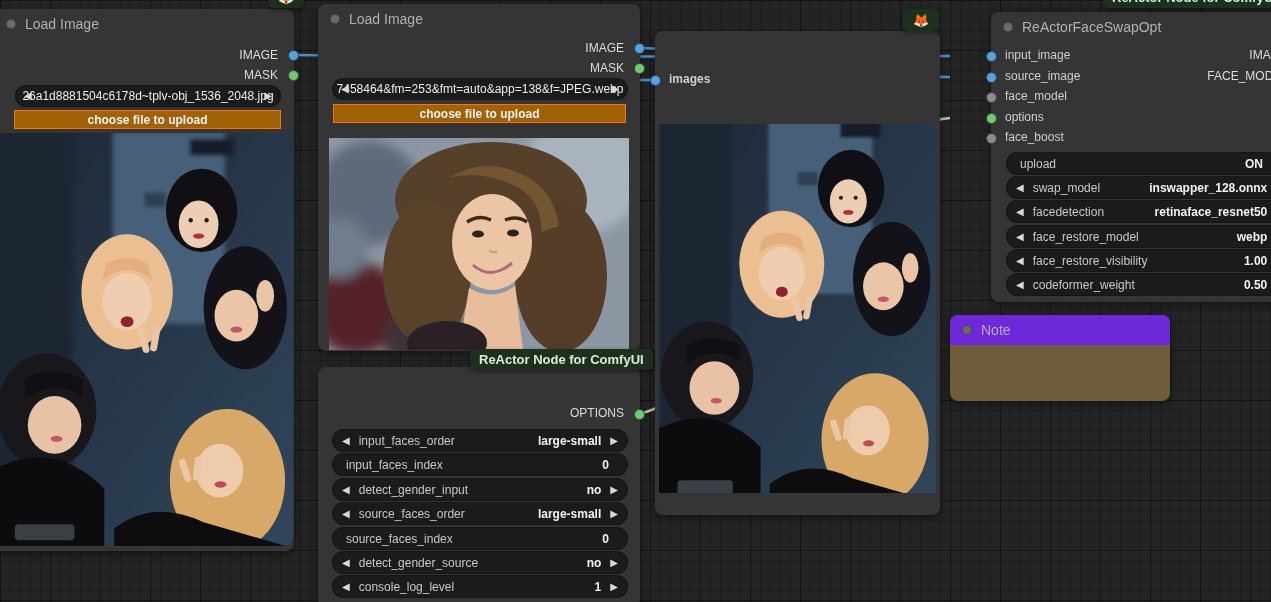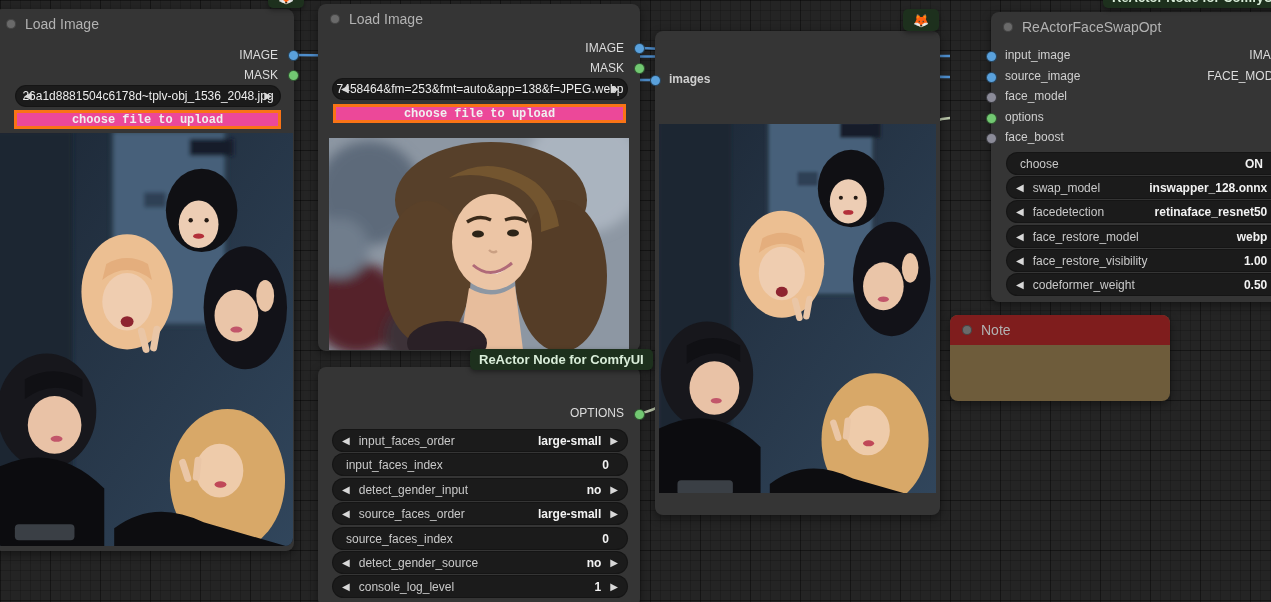--- a/index.html
+++ b/index.html
@@ -27,30 +27,30 @@
           font-size:12px;padding:0 9px;box-shadow:0 0 0 1px #151515;box-sizing:border-box;}
   .warrow{color:#d8d8d8;font-size:10px;line-height:1;flex:0 0 auto;}
   .wlabel{color:#c9c9c9;margin-left:9px;white-space:nowrap;}
   .wvalue{margin-left:auto;color:#f2f2f2;font-weight:700;margin-right:9px;white-space:nowrap;}
   .widget.noarrow .wlabel{margin-left:4px}
   .toggle-circle{width:16px;height:16px;border-radius:50%;background:#7d96a8;flex:0 0 auto;margin-right:-3px;}
   .fname{position:absolute;height:20px;border-radius:10px;background:#1b1b1b;box-shadow:0 0 0 1px #151515;}
   .ftext{position:absolute;left:50%;top:50%;transform:translate(-50%,-50%);white-space:nowrap;font-size:12px;color:#ececec;}
   .fname .warrow{position:absolute;top:5px;}
   .fname .warrow.l{left:8px}.fname .warrow.r{right:8px}
-  .upload{position:absolute;background:#ec4899;border:3px solid #f97316;color:#f0f0f0;font-weight:700;font-size:12px;
-          display:flex;align-items:center;justify-content:center;box-sizing:border-box;font-family:Liberation Mono, monospace;}
+  .upload{position:absolute;background:#a16207;border:1px solid #f97316;color:#f0f0f0;font-weight:700;font-size:12px;
+          display:flex;align-items:center;justify-content:center;box-sizing:border-box;}
   .nimg{position:absolute;overflow:hidden;background:#11161d;}
   .nimg svg{display:block;width:100%;height:100%;}
   .gbadge{position:absolute;background:#1d301d;color:#d9edd9;font-weight:700;font-size:13px;
           padding:3px 9px;border-radius:5px;z-index:3;white-space:nowrap;box-shadow:0 2px 5px rgba(0,0,0,.4);}
   .foxbadge{position:absolute;background:#1d301d;border-radius:5px;z-index:3;width:36px;height:22px;
             display:flex;align-items:center;justify-content:center;font-size:13px;box-shadow:0 2px 5px rgba(0,0,0,.4);}
   .note-node{background:#6e5c3b;}
-  .note-node .nheader{background:#7f1d1d;border-radius:8px 8px 0 0;}
+  .note-node .nheader{background:#6d28d9;border-radius:8px 8px 0 0;}
   .note-text{position:absolute;left:8px;top:37px;width:200px;height:41px;background:#262626;border:1px solid #161616;
              color:#e0e0e0;font-size:12px;padding:3px 5px;box-sizing:border-box;overflow:hidden;}
 </style>
 </head>
 <body>
 
 <div class="canvas"></div>
 
 <svg class="wires" width="1271" height="602">
   <path d="M294,55 C500,58 800,56 950,56" stroke="#4f8fce" stroke-width="2.6" fill="none"></path>
@@ -275,21 +275,21 @@
   <span class="plabel in" style="top:98px;left:14px">options</span>
   <span class="pdot gray" style="top:121px;left:-5px"></span>
   <span class="plabel in" style="top:118px;left:14px">face_boost</span>
 
   <span class="plabel out" style="top:36px;right:16px">IMAGE</span>
   <span class="pdot blue" style="top:39px;right:-5px"></span>
   <span class="plabel out" style="top:57px;right:16px">FACE_MODEL</span>
   <span class="pdot gray" style="top:60px;right:-5px"></span>
 
   <div class="widget noarrow" style="top:141px;left:16px;right:11px">
-    <span class="wlabel">choose</span>
+    <span class="wlabel">upload</span>
     <span class="wvalue" style="margin-right:8px">ON</span>
     <span class="toggle-circle"></span>
   </div>
   <div class="widget" style="top:165px;left:16px;right:11px">
     <span class="warrow">◀</span>
     <span class="wlabel">swap_model</span>
     <span class="wvalue">inswapper_128.onnx</span>
     <span class="warrow">▶</span>
   </div>
   <div class="widget" style="top:189px;left:16px;right:11px">

